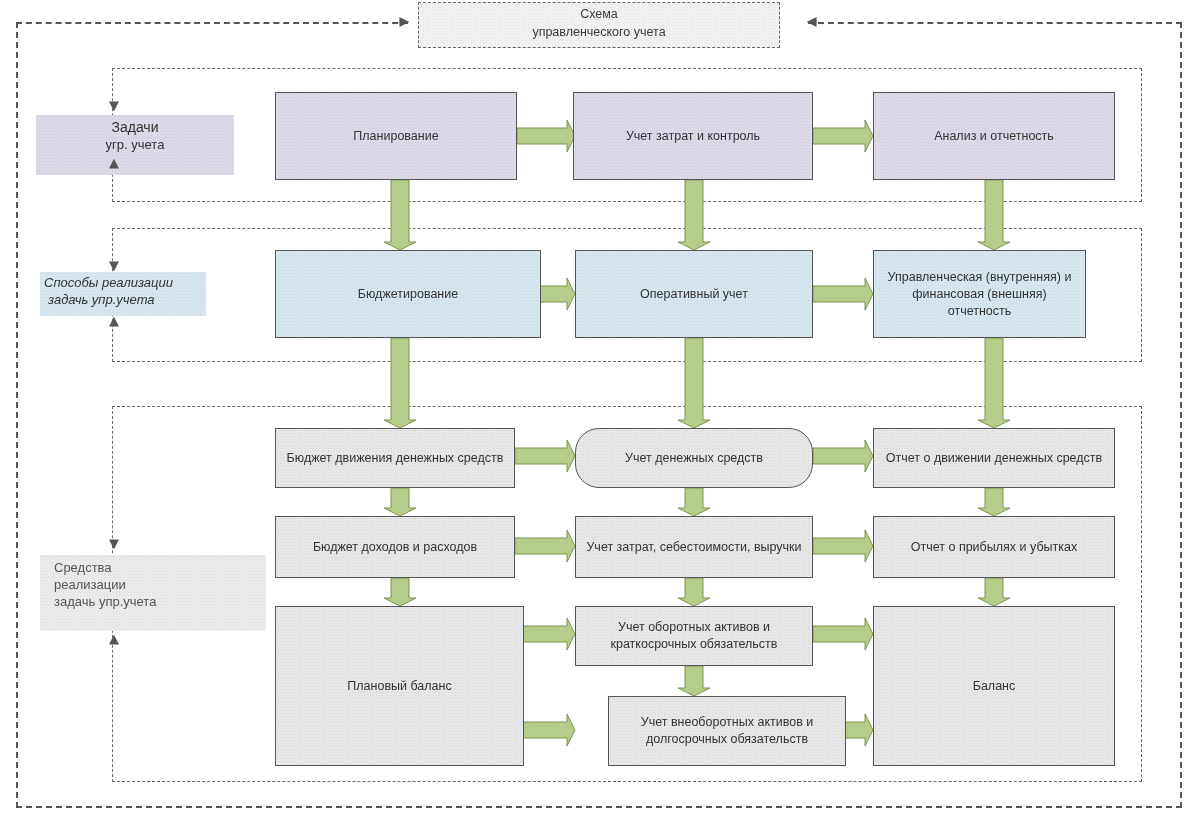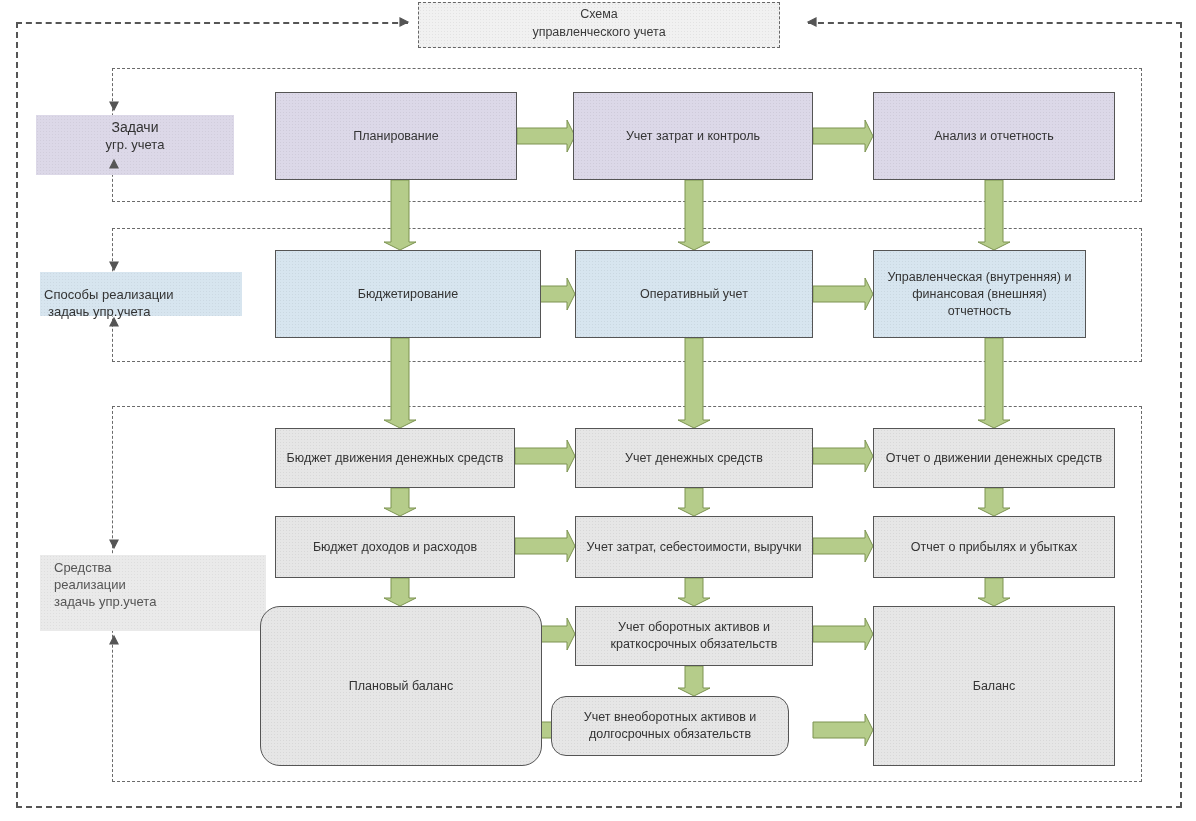--- a/index.html
+++ b/index.html
@@ -38,21 +38,21 @@
 </div>
 
 <div class="dash-inner" style="left:112px; top:68px; width:1030px; height:134px;"></div>
 <div class="dash-inner" style="left:112px; top:228px; width:1030px; height:134px;"></div>
 <div class="dash-inner" style="left:112px; top:406px; width:1030px; height:376px;"></div>
 
 <div class="label" style="left:36px; top:115px; width:198px; height:60px; background-color:#dcd8e8; text-align:center; padding-top:4px;">
   <div style="font-size:14px;">Задачи</div>
   <div>угр. учета</div>
 </div>
-<div class="label" style="left:40px; top:272px; width:202px; height:44px; background-color:#d7e5ef; padding:14px 4px;">
+<div class="label" style="left:40px; top:272px; width:166px; height:44px; background-color:#d7e5ef; padding:2px 4px;font-style:italic;">
   <div>Способы реализации</div>
   <div style="padding-left:4px;">задачь упр.учета</div>
 </div>
 <div class="label" style="left:40px; top:555px; width:226px; height:76px; background-color:#eaeaea; padding:4px 14px; color:#555;">
   <div>Средства</div>
   <div>реализации</div>
   <div>задачь упр.учета</div>
 </div>
 
 <svg class="arrows" width="1196" height="821">
@@ -114,34 +114,34 @@
 <div class="box blue" style="left:873px; top:250px; width:213px; height:88px;">
   <span>Управленческая (внутренняя) и финансовая (внешняя) отчетность</span>
 </div>
 
 <div class="box gray" style="left:275px; top:428px; width:240px; height:60px;">
   <span>Бюджет движения денежных средств</span>
 </div>
 <div class="box gray" style="left:275px; top:516px; width:240px; height:62px;">
   <span>Бюджет доходов и расходов</span>
 </div>
-<div class="box gray" style="left:260px; top:606px; width:282px; height:160px;border-radius:20px;">
+<div class="box gray" style="left:275px; top:606px; width:249px; height:160px;">
   <span>Плановый баланс</span>
 </div>
 
-<div class="box gray" style="left:575px; top:428px; width:238px; height:60px;">
+<div class="box gray" style="left:575px; top:428px; width:238px; height:60px;border-radius:24px;">
   <span>Учет денежных средств</span>
 </div>
 <div class="box gray" style="left:575px; top:516px; width:238px; height:62px;">
   <span>Учет затрат, себестоимости, выручки</span>
 </div>
 <div class="box gray" style="left:575px; top:606px; width:238px; height:60px;">
   <span>Учет оборотных активов и краткосрочных обязательств</span>
 </div>
-<div class="box gray" style="left:551px; top:696px; width:238px; height:60px;border-radius:15px;">
+<div class="box gray" style="left:608px; top:696px; width:238px; height:70px;">
   <span>Учет внеоборотных активов и долгосрочных обязательств</span>
 </div>
 
 <div class="box gray" style="left:873px; top:428px; width:242px; height:60px;">
   <span>Отчет о движении денежных средств</span>
 </div>
 <div class="box gray" style="left:873px; top:516px; width:242px; height:62px;">
   <span>Отчет о прибылях и убытках</span>
 </div>
 <div class="box gray" style="left:873px; top:606px; width:242px; height:160px;">

